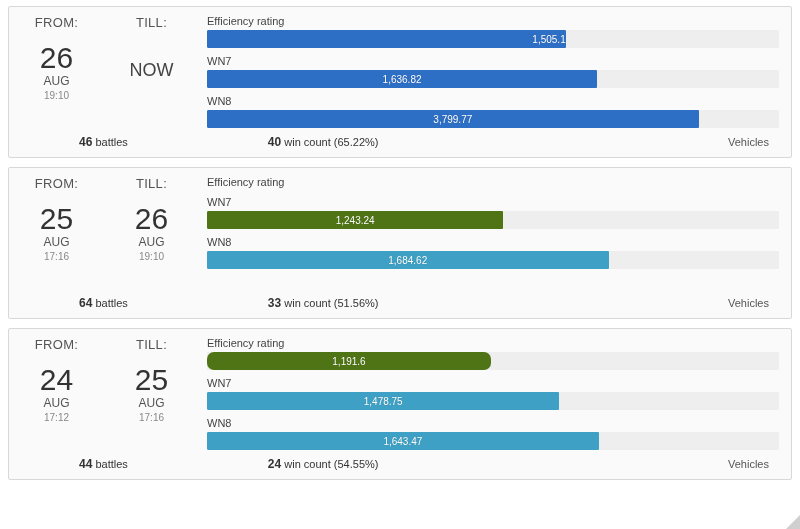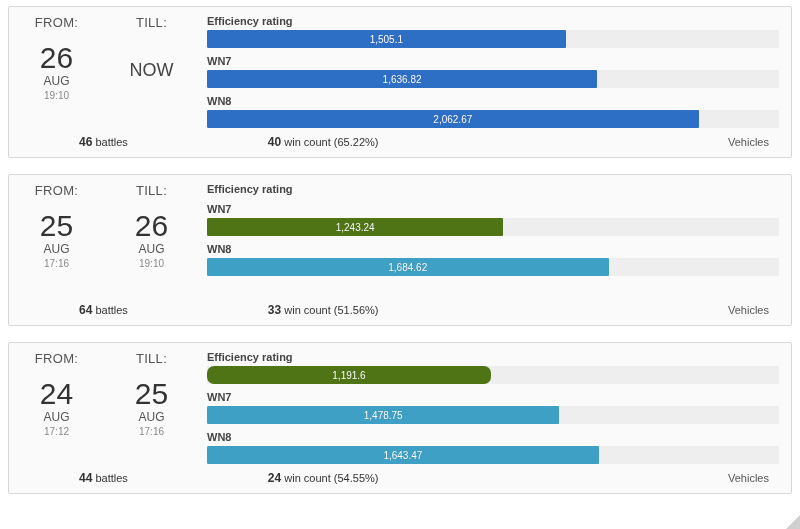--- a/index.html
+++ b/index.html
@@ -25,21 +25,21 @@
   .page-title {
     font-size: 12px;
     color: #444;
     padding: 1px 0 4px 4px;
     line-height: 14px;
   }
   .history-card {
     border: 1px solid #d8d8d8;
     background: #fafafa;
     border-radius: 2px;
-    margin-bottom: 16px;
+    margin-bottom: 9px;
     display: flex;
     flex-direction: row;
     box-sizing: border-box;
     position: relative;
     height: 152px;
   }
   .date-col {
     width: 95px;
     box-sizing: border-box;
     padding-top: 8px;
@@ -78,21 +78,21 @@
     flex: 1 1 auto;
     padding: 8px 12px 0 8px;
     box-sizing: border-box;
     position: relative;
   }
   .bar-group {
     margin-bottom: 7px;
   }
   .bar-label {
     font-size: 11px;
-    font-weight: bold;
+    font-weight: normal;
     color: #444;
     margin-bottom: 2px;
     line-height: 13px;
   }
   .bar-track {
     background: #eeeeee;
     height: 18px;
     width: 100%;
     position: relative;
     border-radius: 1px;
@@ -165,38 +165,38 @@
       <div class="date-time">19:10</div>
     </div>
     <div class="date-col">
       <div class="col-head">TILL:</div>
       <div class="date-now">NOW</div>
     </div>
     <div class="bars-col">
       <div class="bar-group">
         <div class="bar-label">Efficiency rating</div>
         <div class="bar-track">
-          <div class="bar-fill" style="width: 62.7125%; background: rgb(46, 111, 198);">
+          <div class="bar-fill" style="width: 62.7125%; background: rgb(46, 111, 198); justify-content: flex-end;">
             <span class="bar-value">1,505.1</span>
           </div>
         </div>
       </div>
       <div class="bar-group">
         <div class="bar-label">WN7</div>
         <div class="bar-track">
           <div class="bar-fill" style="width: 68.2008%; background: rgb(46, 111, 198);">
             <span class="bar-value">1,636.82</span>
           </div>
         </div>
       </div>
       <div class="bar-group">
         <div class="bar-label">WN8</div>
         <div class="bar-track">
           <div class="bar-fill" style="width: 85.9446%; background: rgb(46, 111, 198);">
-            <span class="bar-value">2,062.67</span>
+            <span class="bar-value">3,799.77</span>
           </div>
         </div>
       </div>
     </div>
     <div class="footer-row">
       <div class="f-battles">
         <span class="f-strong">46</span>
         <span>battles</span>
       </div>
       <div class="f-wins">

